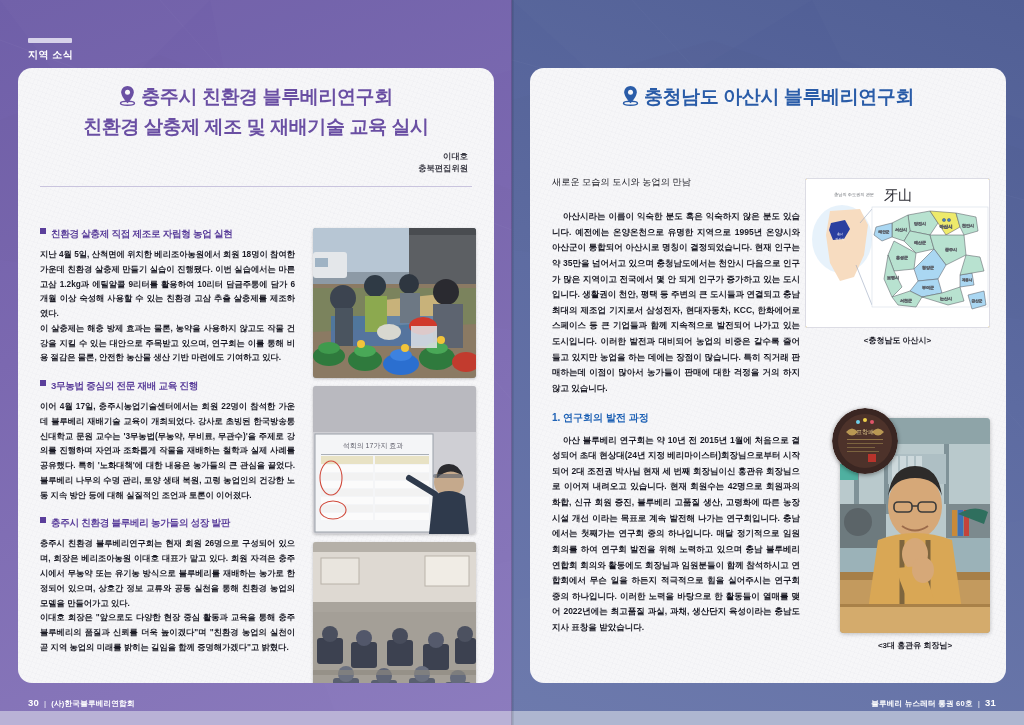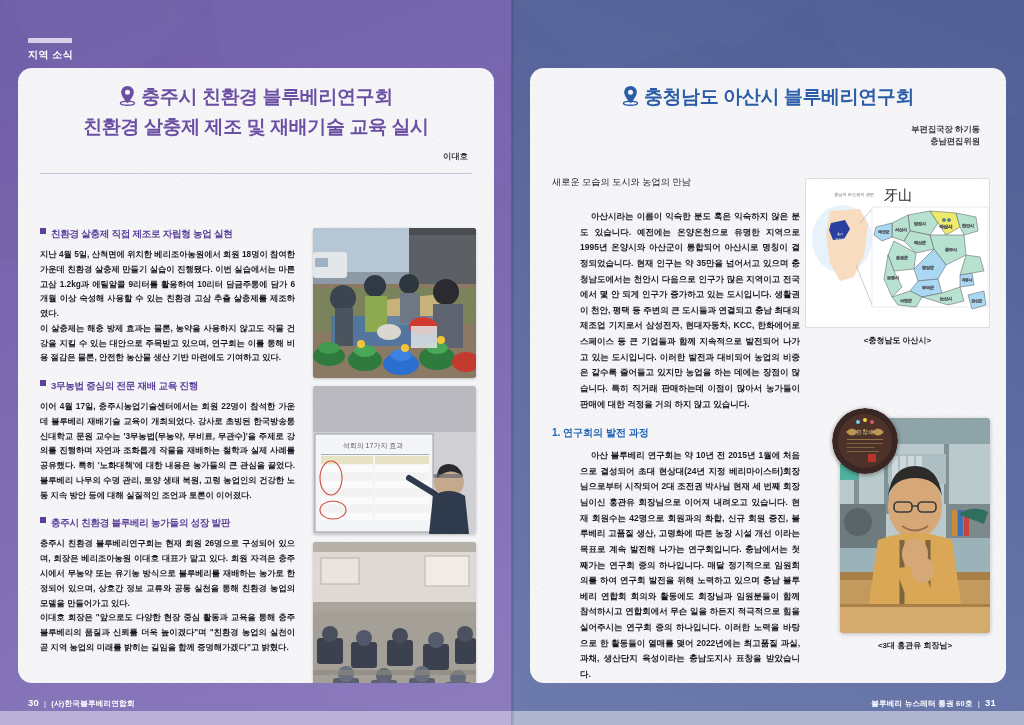--- a/index.html
+++ b/index.html
@@ -75,21 +75,21 @@
   
   .photo-col { position: absolute; right: 18px; top: 160px; width: 163px; }
   .photo { width: 163px; border-radius: 3px; overflow: hidden; position: relative; margin-bottom: 8px; box-shadow: 0 1px 3px rgba(0,0,0,.22); }
   .ph1 { height: 150px; }
   .ph2 { height: 148px; }
   .ph3 { height: 160px; }
 
   
   .rbody { position: absolute; left: 22px; top: 108px; width: 248px; }
   .r-subhead { font-size: 9.2px; font-weight: normal; color: #16161e; margin-bottom: 20px; }
-  .r-para { font-size: 8.5px; line-height: 1.84; color: #1b1b25; text-align: justify; text-indent: 11px; font-weight: bold; margin-left: 28px; }
+  .r-para { font-size: 8.5px; line-height: 1.84; color: #1b1b25; text-align: justify; text-indent: 11px; font-weight: bold; }
   .r-sec-head { font-size: 10px; font-weight: bold; color: #1f62b5; margin: 14px 0 8px 0; }
 
   .map-wrap { position: absolute; right: 16px; top: 110px; width: 185px; }
   .map-box { width: 185px; height: 150px; background: #eab308; border: 1px solid #dcdce4; border-radius: 2px; position: relative; overflow: hidden; }
   .cap { text-align: center; font-size: 8px; font-weight: bold; color: #24242e; margin-top: 7px; }
 
   .portrait-wrap { position: absolute; right: 16px; top: 350px; width: 150px; }
   .portrait { width: 150px; height: 215px; border-radius: 4px; overflow: hidden; position: relative; box-shadow: 0 1px 4px rgba(0,0,0,.25); }
   .award { position: absolute; left: -8px; top: -10px; width: 66px; height: 66px; border-radius: 50%; overflow: hidden; z-index: 5; box-shadow: 0 1px 4px rgba(0,0,0,.4); }
 
@@ -139,20 +139,21 @@
                 <circle cx="8.5" cy="7.2" r="2.5" fill="#f6f6f8"></circle>
                 <ellipse cx="8.5" cy="18.3" rx="7" ry="2" fill="none" stroke="#6a4fa3" stroke-width="1.4"></ellipse>
               </svg>
             </span><span>충주시 친환경 블루베리연구회</span>
           </div>
           <div class="title-line tl-purple">친환경 살충제 제조 및 재배기술 교육 실시</div>
         </div>
 
         <div class="byline">
           <div>이대호</div>
+          <div>충북편집위원</div>
         </div>
 
         <div class="lead-rule"></div>
 
         <div class="lbody">
 
           <div class="sec-block">
             <div class="sec-head">
               <span class="sq"></span>
               <span>친환경 살충제 직접 제조로 자립형 농업 실현</span>
@@ -328,24 +329,20 @@
             <span class="pin-icon">
               <svg width="17" height="21" viewBox="0 0 17 21">
                 <path d="M8.5 1C5 1 2.2 3.8 2.2 7.3c0 4.6 6.3 11 6.3 11s6.3-6.4 6.3-11C14.8 3.8 12 1 8.5 1z" fill="#2a5ca8"></path>
                 <circle cx="8.5" cy="7.2" r="2.5" fill="#f6f6f8"></circle>
                 <ellipse cx="8.5" cy="18.3" rx="7" ry="2" fill="none" stroke="#2a5ca8" stroke-width="1.4"></ellipse>
               </svg>
             </span><span>충청남도 아산시 블루베리연구회</span>
           </div>
         </div>
 
-        <div class="byline">
-          <div>부편집국장 하기동</div>
-          <div>충남편집위원</div>
-        </div>
 
         <div class="rbody">
           <div class="r-subhead">새로운 모습의 도시와 농업의 만남</div>
           <div class="r-para">아산시라는 이름이 익숙한 분도 혹은 익숙하지 않은 분도 있습니다. 예전에는 온양온천으로 유명한 지역으로 1995년 온양시와 아산군이 통합되어 아산시로 명칭이 결정되었습니다. 현재 인구는 약 35만을 넘어서고 있으며 충청남도에서는 천안시 다음으로 인구가 많은 지역이고 전국에서 몇 안 되게 인구가 증가하고 있는 도시입니다. 생활권이 천안, 평택 등 주변의 큰 도시들과 연결되고 충남 최대의 제조업 기지로서 삼성전자, 현대자동차, KCC, 한화에어로스페이스 등 큰 기업들과 함께 지속적으로 발전되어 나가고 있는 도시입니다. 이러한 발전과 대비되어 농업의 비중은 갈수록 줄어들고 있지만 농업을 하는 데에는 장점이 많습니다. 특히 직거래 판매하는데 이점이 많아서 농가들이 판매에 대한 걱정을 거의 하지 않고 있습니다.</div>
           <div class="r-sec-head">1. 연구회의 발전 과정</div>
           <div class="r-para">아산 블루베리 연구회는 약 10년 전 2015년 1월에 처음으로 결성되어 초대 현상대(24년 지정 베리마이스터)회장님으로부터 시작되어 2대 조전권 박사님 현재 세 번째 회장님이신 홍관유 회장님으로 이어져 내려오고 있습니다. 현재 회원수는 42명으로 회원과의 화합, 신규 회원 증진, 블루베리 고품질 생산, 고령화에 따른 농장 시설 개선 이라는 목표로 계속 발전해 나가는 연구회입니다. 충남에서는 첫째가는 연구회 중의 하나입니다. 매달 정기적으로 임원회의를 하여 연구회 발전을 위해 노력하고 있으며 충남 블루베리 연합회 회의와 활동에도 회장님과 임원분들이 함께 참석하시고 연합회에서 무슨 일을 하든지 적극적으로 힘을 실어주시는 연구회 중의 하나입니다. 이러한 노력을 바탕으로 한 활동들이 열매를 맺어 2022년에는 최고품질 과실, 과채, 생산단지 육성이라는 충남도지사 표창을 받았습니다.</div>
         </div>
 
         <div class="map-wrap">
           <div class="map-box">

